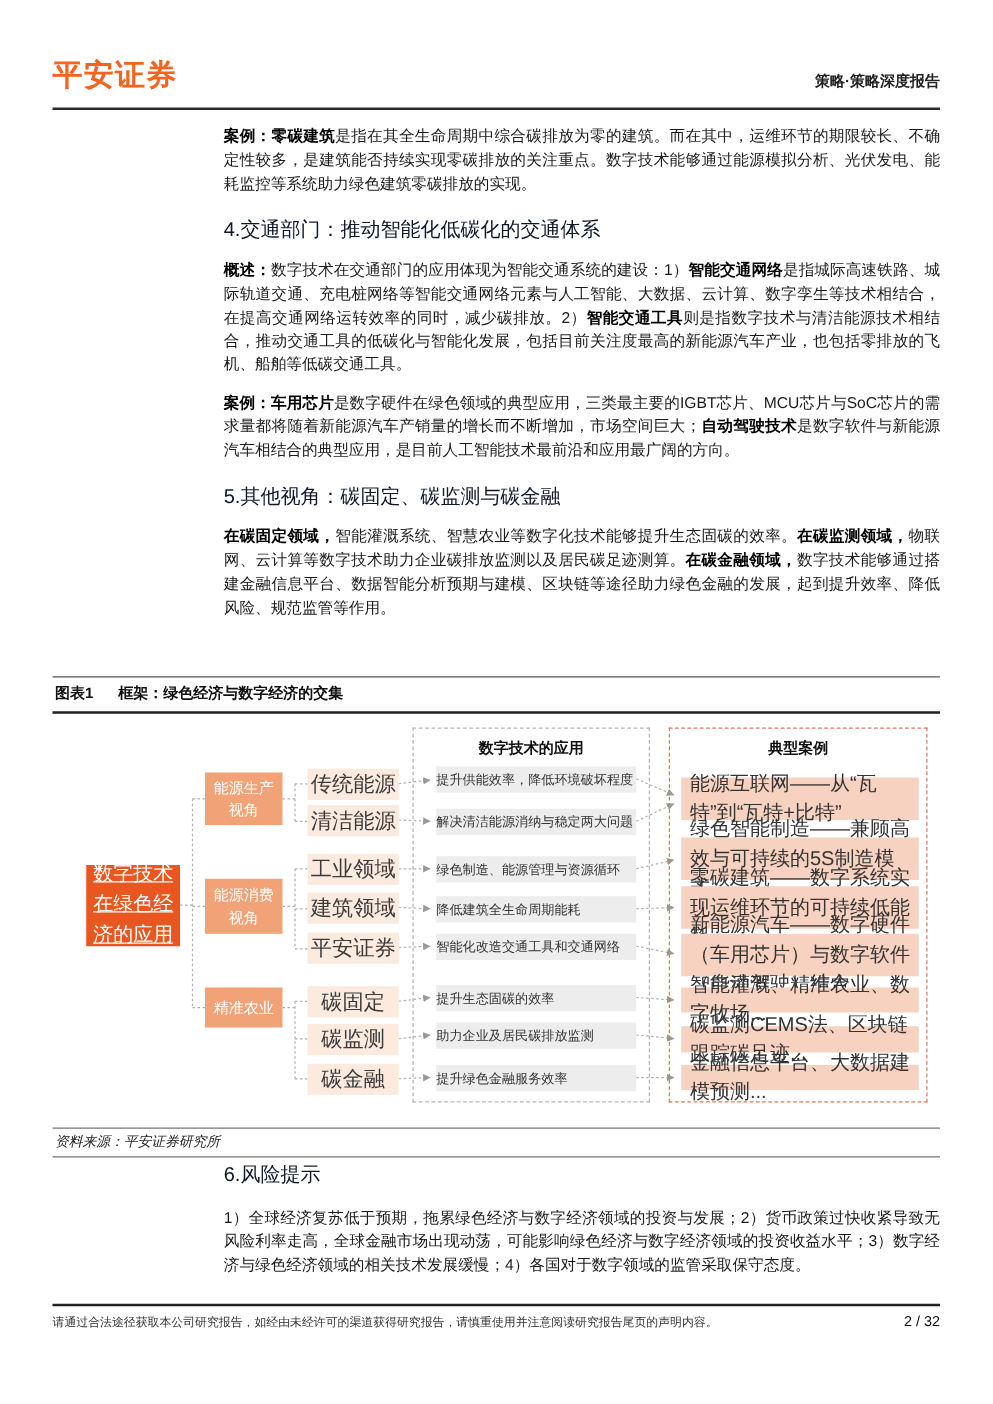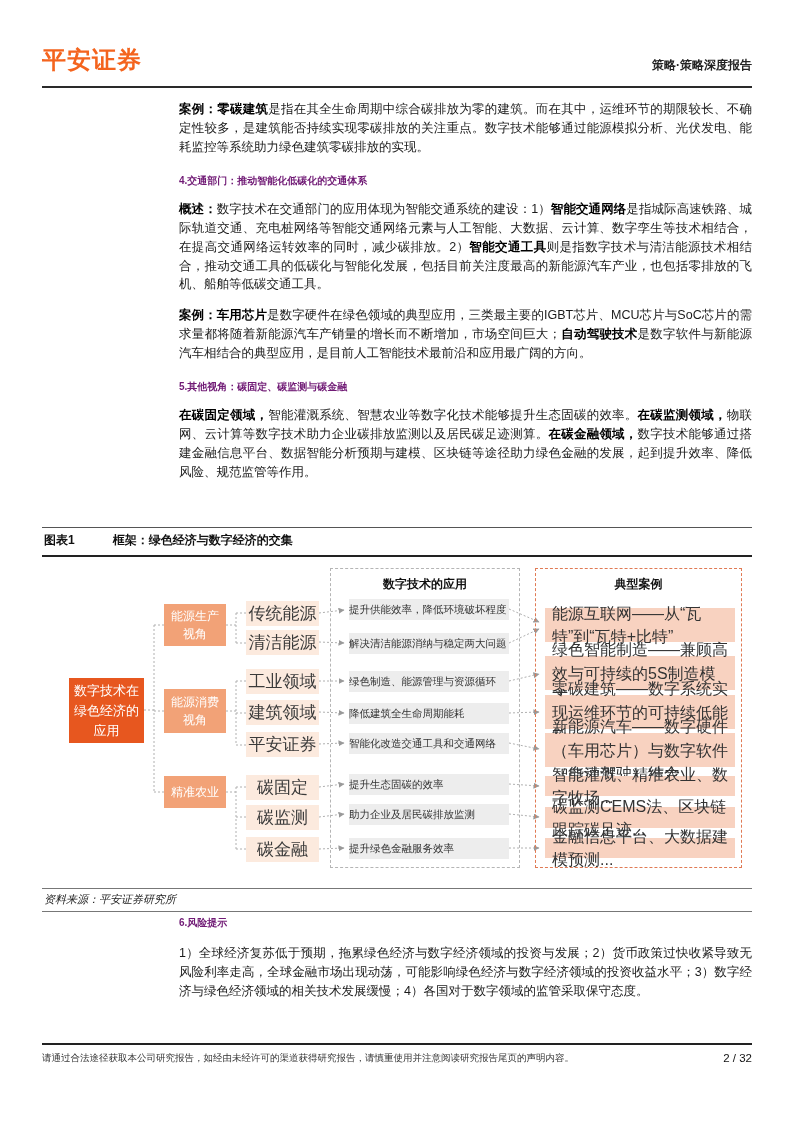--- a/index.html
+++ b/index.html
@@ -9,31 +9,31 @@
 
   
   .header { display:flex; justify-content:space-between; align-items:flex-end; padding-top:44px; padding-bottom:10px; border-bottom:2px solid #2a2a2a; }
   .logo { font-size:24px; font-weight:bold; color:#f4641e; letter-spacing:1px; }
   .report-type { font-size:12px; font-weight:bold; color:#222; padding-bottom:2px; }
 
   
   .indent { margin-left:137px; }
   .para { font-size:12.5px; line-height:1.5; text-align:justify; margin-top:12px; color:#1a1a1a; }
   .para b { color:#000; }
-  .sec-h { font-size:10px; font-weight:bold; color:#701a75; margin-top:18px; }
+  .sec-h { font-size:16px; font-weight:normal; color:#0f172a; margin-top:18px; }
 
   
   .figure { margin-top:46px; }
-  .fig-header { border-top:1px solid #555; border-bottom:2px solid #222; padding:4px 2px 6px 2px; display:flex; gap:38px; }
+  .fig-header { border-top:1px solid #555; border-bottom:2px solid #222; padding:4px 2px 6px 2px; display:flex; gap:20px; }
   .fig-label, .fig-title { font-size:12px; font-weight:bold; color:#111; }
   .fig-canvas { position:relative; width:706px; height:316px; margin-top:5px; }
   .fig-source { margin-top:10px; border-top:1px solid #777; border-bottom:1px solid #777; font-size:11px; font-style:italic; color:#222; padding:3px 2px 4px 2px; }
 
   .node { position:absolute; display:flex; align-items:center; justify-content:center; text-align:center; }
-  .root-node { background:#e7571f; color:#fff; font-size:13px; line-height:1.55; padding:3px; }
+  .root-node { background:#e7571f; color:#fff; font-size:16px; line-height:1.55; padding:3px;text-decoration:underline; }
   .group-node { background:#f2a277; color:#fff; font-size:12px; line-height:1.5; padding:2px; }
   .cat-node { background:#fceade; color:#3a3a3a; font-size:17px; }
   .app-box { background:#ededed; color:#333; font-size:10.5px; justify-content:flex-start; padding-left:0; white-space:nowrap; }
   .case-box { background:#f8d2c0; color:#333; font-size:16px; justify-content:flex-start; text-align:left; padding:2px 7px; line-height:1.45; }
   .col-frame { position:absolute; border:1px dashed #b5b5b5; }
   .col-frame.case-frame { border-color:#e07a54; }
   .col-title { position:absolute; left:0; right:0; top:7px; text-align:center; font-size:12px; font-weight:bold; color:#111; }
   .connectors { position:absolute; left:0; top:0; }
 
   

